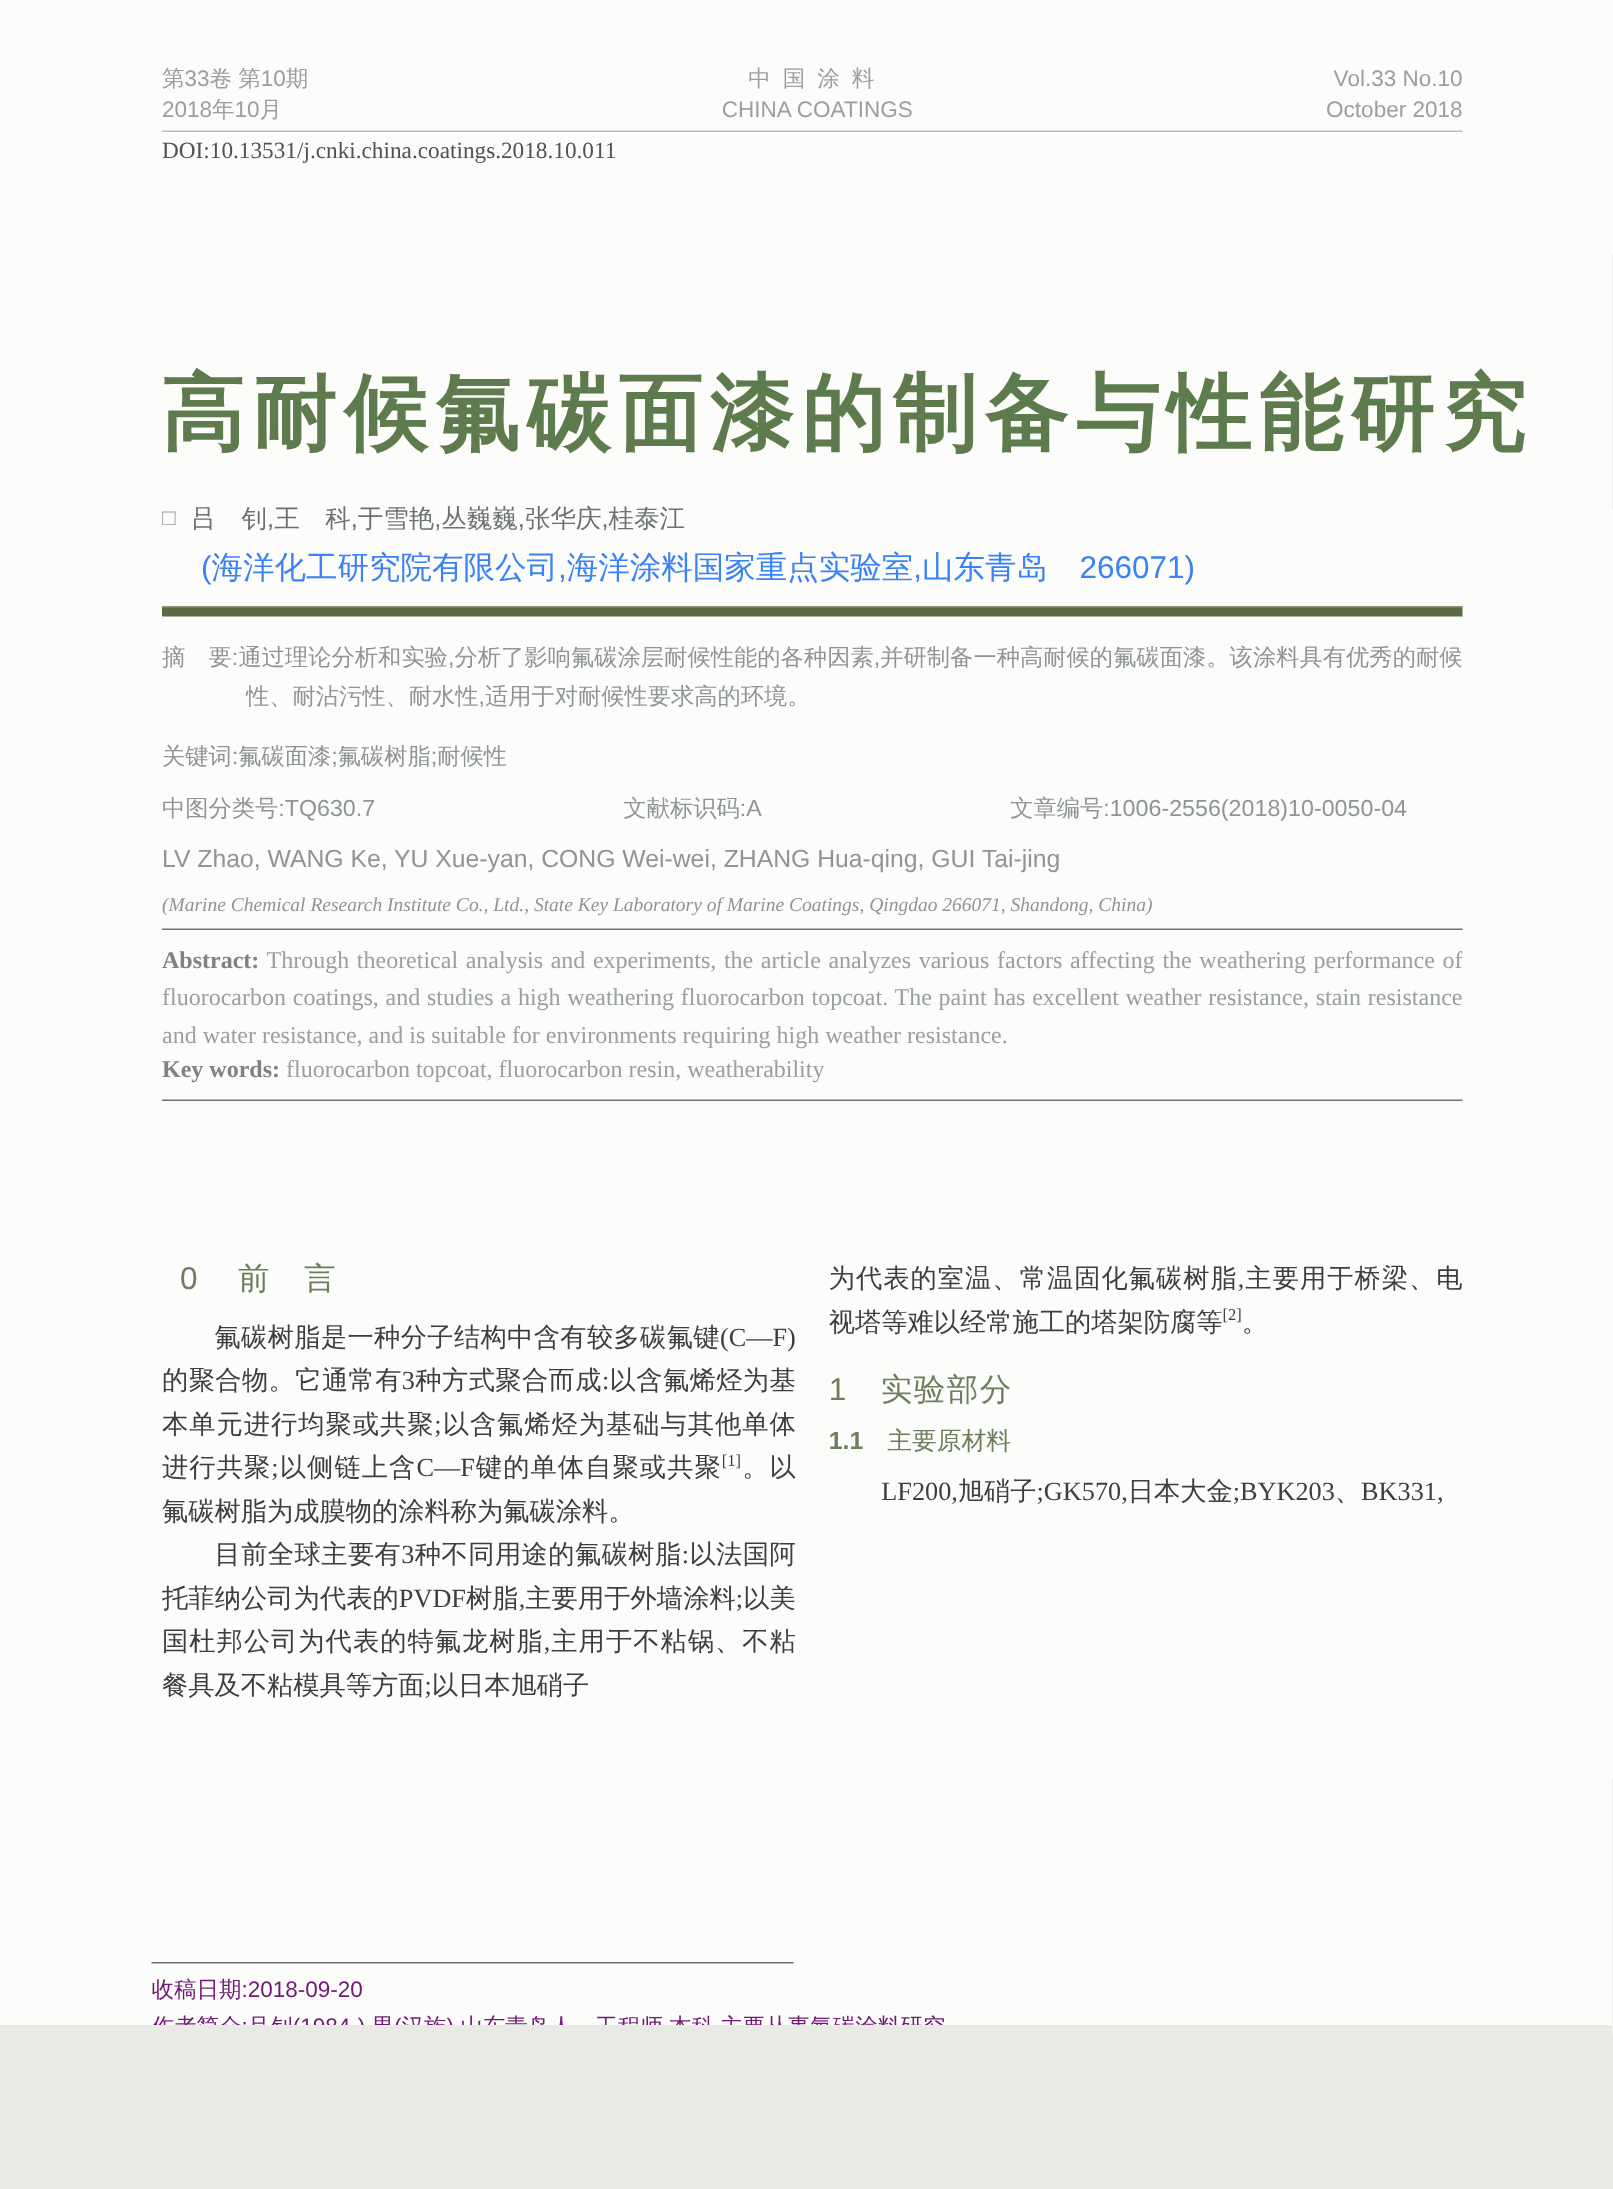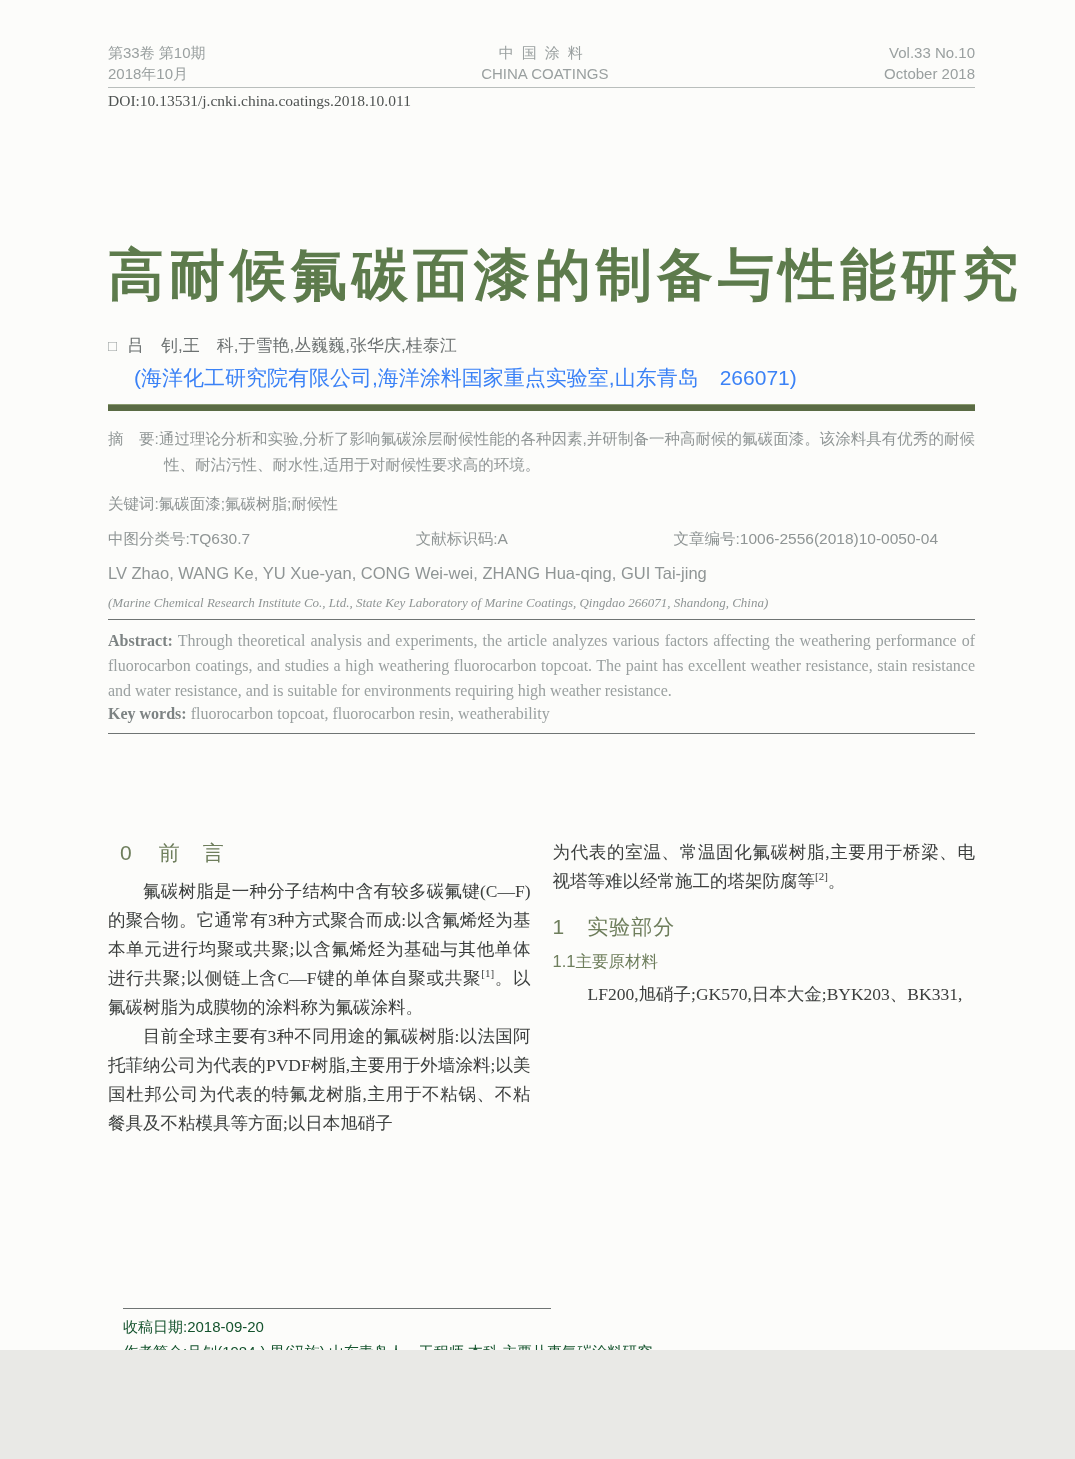--- a/index.html
+++ b/index.html
@@ -60,30 +60,30 @@
   
   .columns{margin-top:104px;display:flex;gap:22px;}
   .col{width:424px;
     font-family:"Liberation Serif","DejaVu Serif",serif;
     font-size:17.5px;line-height:29px;color:#3c3f3e;text-align:justify;}
   .sec-h{font-family:"Liberation Sans","DejaVu Sans",sans-serif;
     color:#6e7e5c;font-size:21px;font-weight:400;margin:0 0 10px 12px;letter-spacing:1px;}
   .sec-h .num{margin-right:26px;}
   .sec-sub{font-family:"Liberation Sans","DejaVu Sans",sans-serif;
     color:#6e7e5c;font-size:16.5px;font-weight:400;margin:6px 0 4px 0;}
-  .sec-sub .num{}
+  .sec-sub .num{margin-right:16px;font-weight:bold;}
   .para{text-indent:2em;margin:0;}
   .para.cont{text-indent:0;}
   sup{font-size:11px;line-height:0;}
   .sec-h2{font-family:"Liberation Sans","DejaVu Sans",sans-serif;
     color:#6e7e5c;font-size:21px;font-weight:400;margin:16px 0 6px 0;letter-spacing:1px;}
   .sec-h2 .num{margin-right:22px;}
   
-  .footnote{position:absolute;left:123px;right:100px;top:1308px;
-    color:#14532d;font-size:15px;line-height:25px;
+  .footnote{position:absolute;left:101px;right:100px;top:1308px;
+    color:#701a75;font-size:15px;line-height:25px;
     font-family:"Liberation Sans","DejaVu Sans",sans-serif;}
   .fn-rule{width:428px;height:1px;background:#6f7473;margin-bottom:5px;}
   
   .footer{position:absolute;left:108px;top:1386px;display:flex;align-items:center;
     color:#5c6b77;font-family:"Liberation Serif","DejaVu Serif",serif;}
   .pg-num{font-size:21px;font-weight:700;font-style:italic;margin-right:8px;}
   .ftr-bar{width:8px;height:19px;background:#5c6b77;margin-right:8px;}
   .ftr-cn{font-size:17.5px;font-weight:600;margin-right:10px;}
   .ftr-en{font-size:16.5px;}
 </style>

